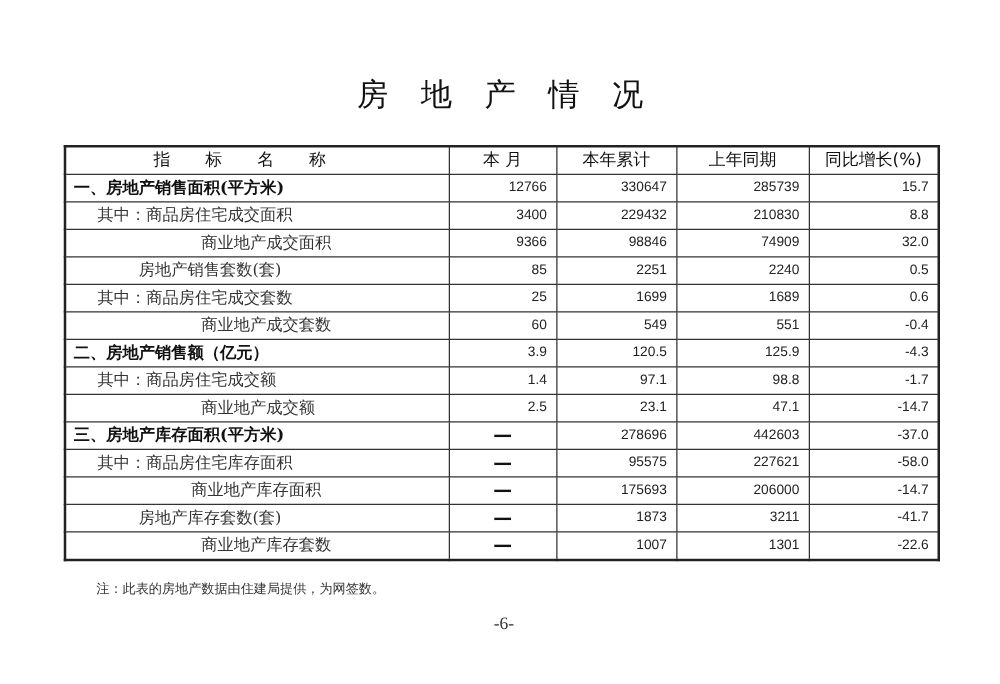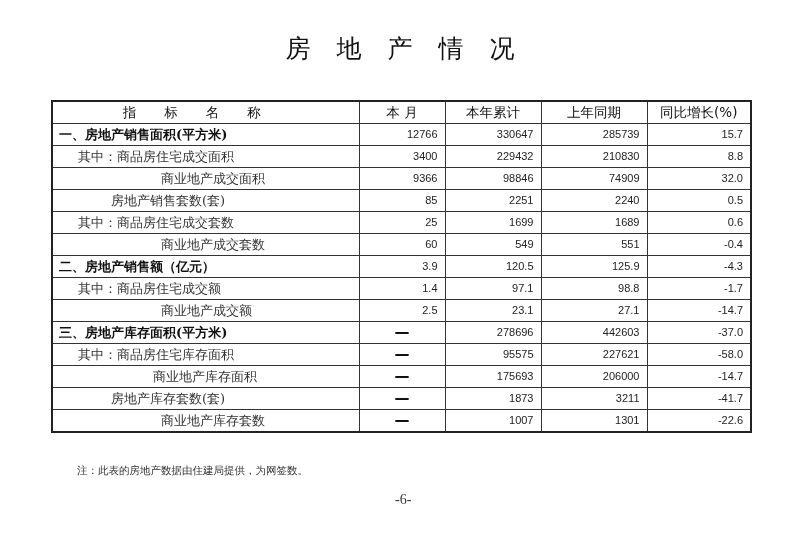--- a/index.html
+++ b/index.html
@@ -1,18 +1,18 @@
 <!DOCTYPE html>
 <html><head>
 <meta charset="utf-8">
 <style>
   html, body { margin:0; padding:0; background:#ffffff; }
   body { width:800px; height:547px; position:relative; overflow:hidden; font-family:"DejaVu Sans", sans-serif; color:#111; }
-  .title { position:absolute; top:32px; left:0; width:800px; text-align:center; font-family:"DejaVu Serif", serif; font-size:25px; letter-spacing:26px; padding-left:26px; box-sizing:border-box; }
-  table { position:absolute; left:51px; top:100px; width:699px; border-collapse:collapse; border:2px solid #222; table-layout:fixed; }
+  .title { position:absolute; top:59px; left:0; width:800px; text-align:center; font-family:"DejaVu Serif", serif; font-size:25px; letter-spacing:26px; padding-left:26px; box-sizing:border-box; }
+  table { position:absolute; left:51px; top:116px; width:699px; border-collapse:collapse; border:2px solid #222; table-layout:fixed; }
   td, th { border:1px solid #333; height:21px; padding:0 6px; font-size:14px; line-height:21px; white-space:nowrap; overflow:hidden; }
   th { font-weight:normal; text-align:center; font-size:13.5px; }
   th.name { letter-spacing:28px; font-family:"DejaVu Serif", serif; }
   td.num { text-align:right; font-family:"Liberation Sans", sans-serif; font-size:11px; color:#222; padding-right:7px; }
   td.dash { text-align:center; font-weight:bold; font-size:15px; }
   td.label { font-family:"DejaVu Serif", serif; font-size:13px; color:#333; }
   td.label.sec { font-weight:bold; color:#111; }
   td.label.l1 { padding-left:25px; }
   td.label.l2 { padding-left:108px; }
   td.label.l3 { padding-left:58px; }
@@ -96,21 +96,21 @@
         <td class="label l1">其中：商品房住宅成交额</td>
         <td class="num">1.4</td>
         <td class="num">97.1</td>
         <td class="num">98.8</td>
         <td class="num">-1.7</td>
       </tr>
       <tr>
         <td class="label l2">商业地产成交额</td>
         <td class="num">2.5</td>
         <td class="num">23.1</td>
-        <td class="num">27.1</td>
+        <td class="num">47.1</td>
         <td class="num">-14.7</td>
       </tr>
       <tr>
         <td class="label sec">三、房地产库存面积(平方米)</td>
         <td class="dash">—</td>
         <td class="num">278696</td>
         <td class="num">442603</td>
         <td class="num">-37.0</td>
       </tr>
       <tr>

